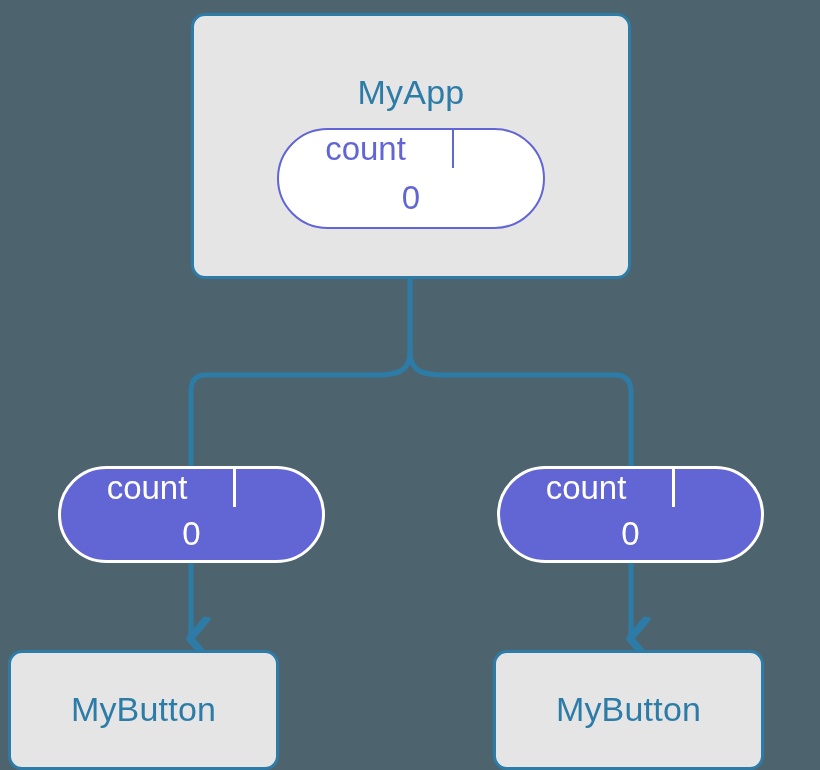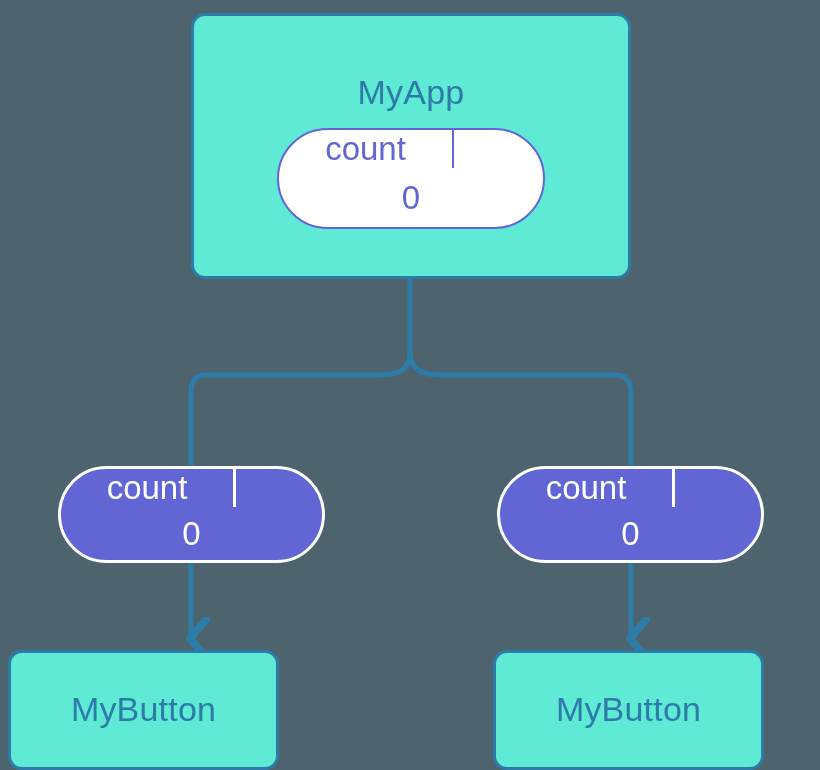--- a/index.html
+++ b/index.html
@@ -23,21 +23,21 @@
     position: absolute;
     inset: 0;
     width: 820px;
     height: 770px;
     pointer-events: none;
   }
 
   
   .component-box {
     position: absolute;
-    background: #5eead4;
+    background: #e5e5e5;
     border: 3px solid #2d7ca8;
     border-radius: 14px;
     box-sizing: border-box;
   }
   .component-title {
     position: absolute;
     left: 0;
     right: 0;
     text-align: center;
     color: #2d7ca8;

